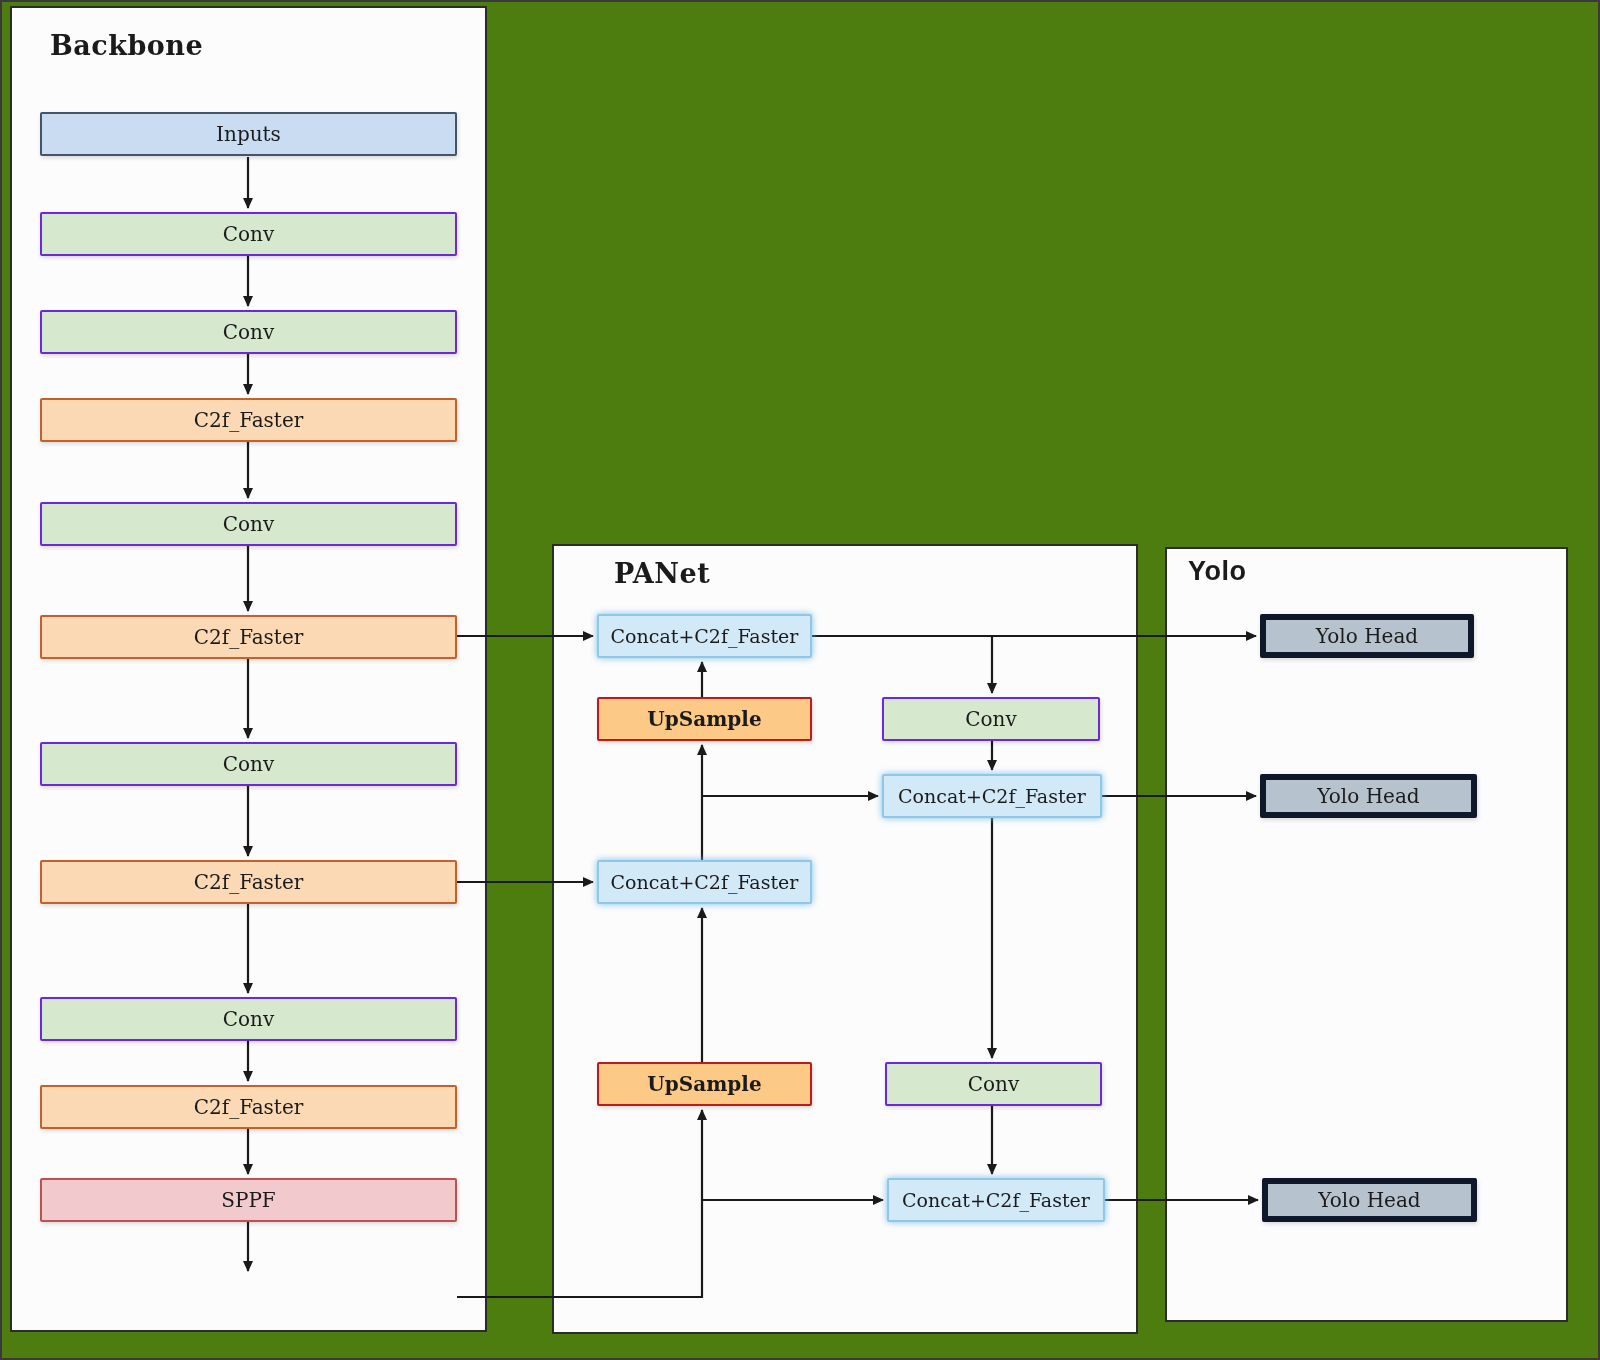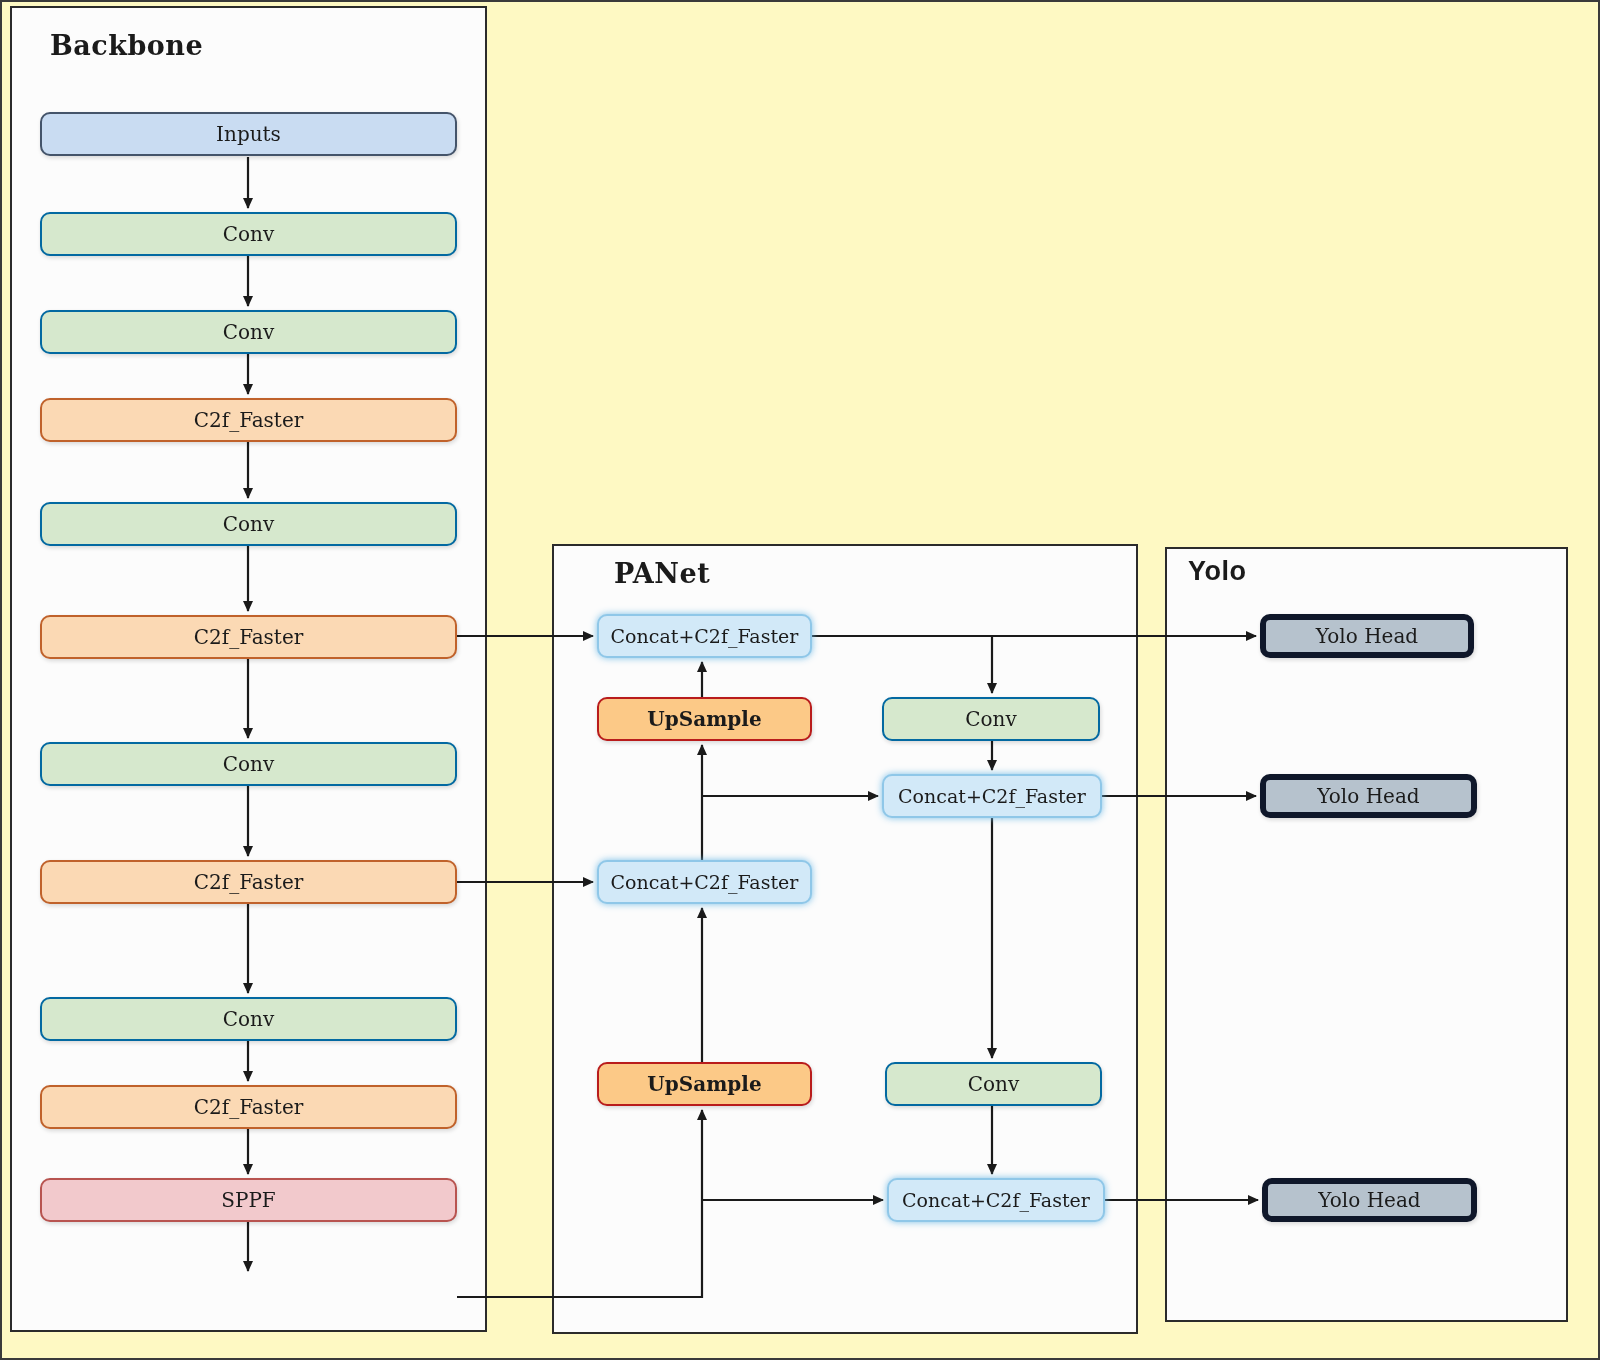--- a/index.html
+++ b/index.html
@@ -1,35 +1,35 @@
 <!DOCTYPE html>
 <html><head>
 <meta charset="utf-8">
 <style>
   html,body{margin:0;padding:0;background:#ffffff;}
   #canvas{
     position:relative;width:1600px;height:1360px;
-    background:#fef9c3;border:2px solid #3a3a3a;box-sizing:border-box;
+    background:#4d7c0f;border:2px solid #3a3a3a;box-sizing:border-box;
     font-family:"DejaVu Serif", serif;color:#1b1b1b;overflow:hidden;
   }
   .panel{
     position:absolute;background:#fcfcfc;border:2px solid #2b2b2b;box-sizing:border-box;
   }
   .panel-title{
     position:absolute;font-weight:bold;font-size:27px;letter-spacing:.5px;z-index:3;
   }
   .panel-title.sans{font-family:"Liberation Sans", sans-serif;font-weight:600;}
   #arrows{position:absolute;left:0;top:0;z-index:1;}
   .node{
     position:absolute;z-index:2;display:flex;align-items:center;justify-content:center;
-    font-size:20px;box-sizing:border-box;border-radius:10px;
+    font-size:20px;box-sizing:border-box;border-radius:2px;
     box-shadow:1px 2px 4px rgba(0,0,0,0.14);
   }
   .input   {background:#c9dcf2;border:2px solid #44546a;}
-  .conv    {background:#d6e8cd;border:2px solid #0369a1;text-align:center;}
+  .conv    {background:#d6e8cd;border:2px solid #6d28d9;text-align:center;}
   .c2f     {background:#fbd9b4;border:2px solid #c0622b;}
   .sppf    {background:#f2c9cc;border:2px solid #b85450;text-align:right;}
   .cbam    {background:#fbd0a0;border:2px solid #d79b00;}
   .upsample{background:#fcc987;border:2px solid #b91c1c;font-weight:bold;}
   .concat  {background:#d2e9f8;border:2px solid #8fc7e8;box-shadow:0 0 7px rgba(110,185,230,.9);font-size:19px;text-align:right;}
   .yolo    {background:#b6c2cd;border:6px solid #0f172a;}
 </style>
 </head>
 <body>
 

